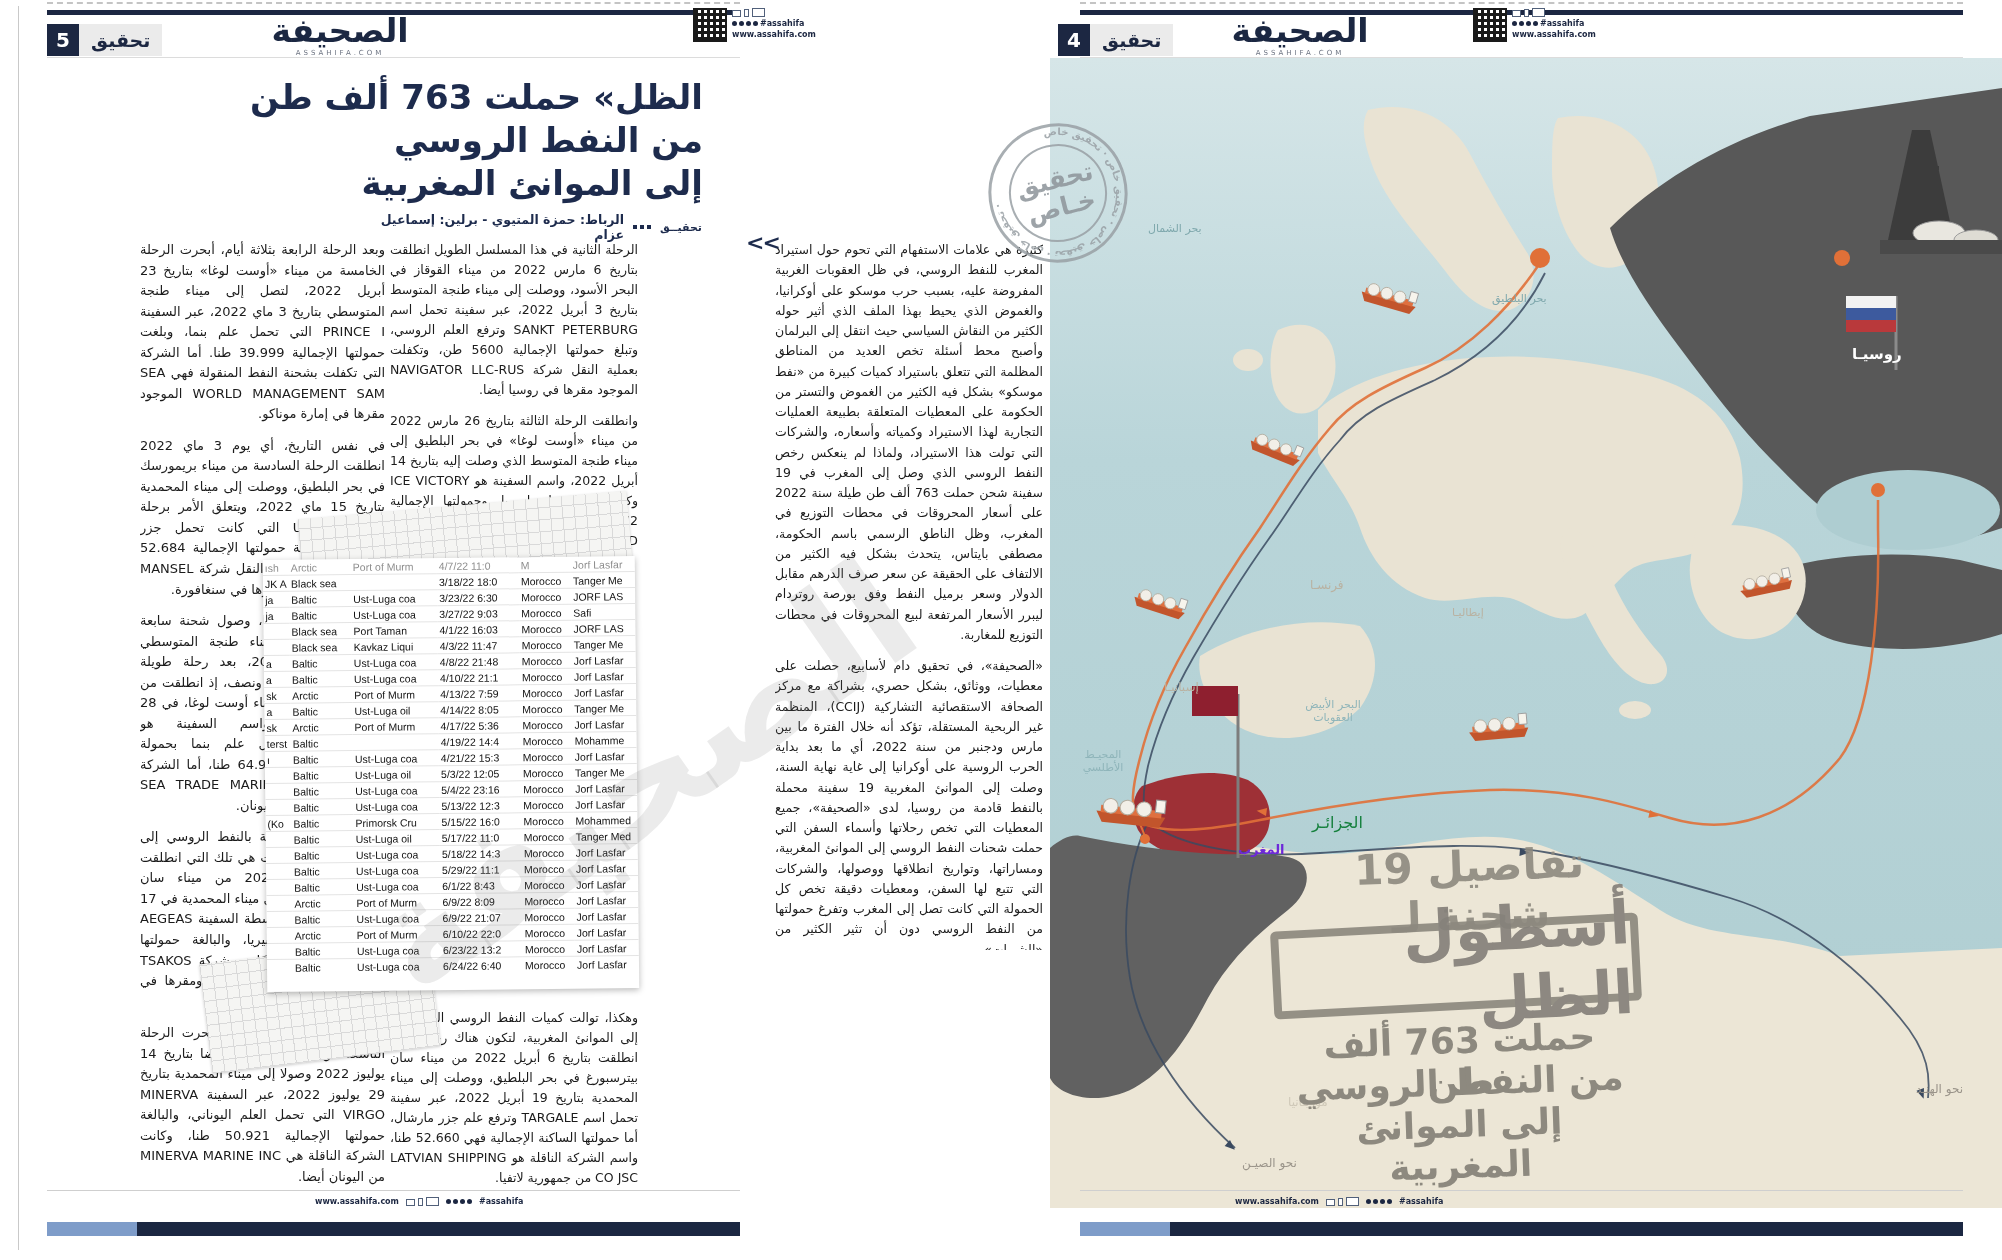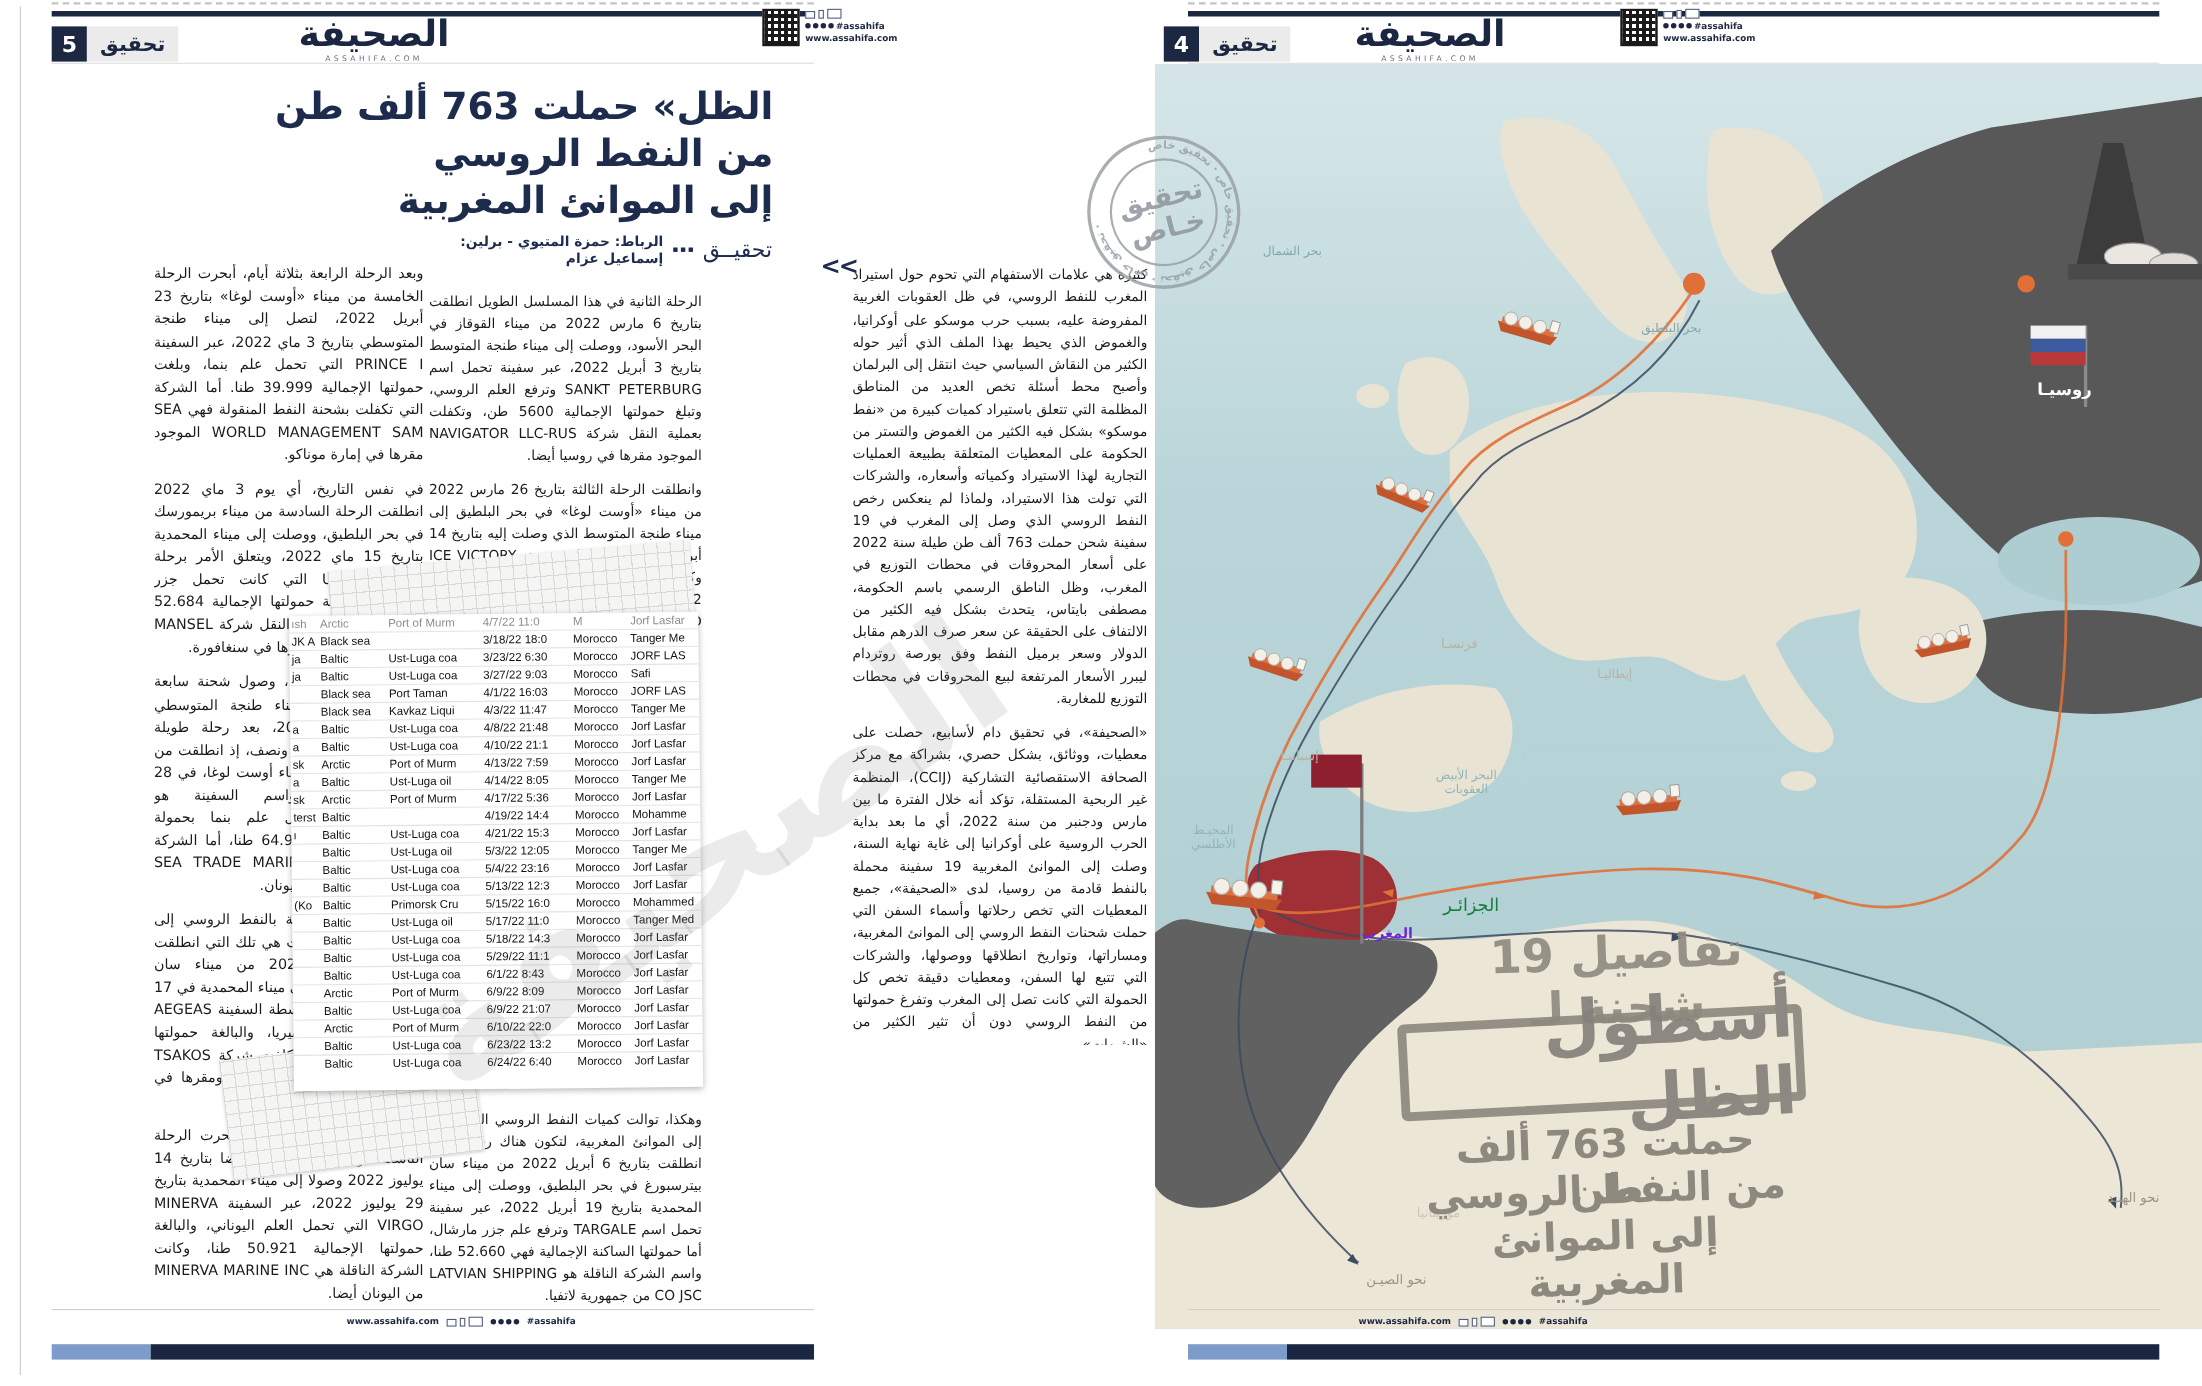--- a/index.html
+++ b/index.html
@@ -30,21 +30,21 @@
   .dev     { border:1.5px solid #51607a; background:#fff; }
   .dev.mon { width:13px; height:9px; } .dev.tab { width:9px; height:7px; } .dev.ph { width:5px; height:8px; }
   .socrow  { display:flex; gap:2px; align-items:center; }
   .dotc    { width:5px; height:5px; border-radius:50%; background:#1c2742; }
   .tinytxt { font-size:8px; color:#1c2742; font-weight:bold; }
 
   
   .headline { direction:rtl; text-align:right; font-weight:bold; font-size:34px;
               line-height:43px; color:#1d2b4d; }
   .byline   { direction:rtl; display:flex; align-items:center; gap:9px; color:#1d2b4d; }
-  .byline .blab { font-weight:normal; font-size:20px; }
+  .byline .blab { font-weight:bold; font-size:11px; }
   .byline .bdots{ display:flex; gap:3px; }
   .bsq      { width:4px; height:4px; background:#1d2b4d; }
   .byline .bnames{ font-size:12.5px; font-weight:bold; }
   .contmark { color:#1d2b4d; font-weight:bold; font-size:22px; letter-spacing:-2px; }
   .col      { direction:rtl; text-align:justify; color:#1b1b1b; overflow:hidden; }
   .col p    { margin-bottom:11px; }
   .colA { font-size:12.5px; line-height:1.62; }
   .colB { font-size:12.5px; line-height:1.6; }
   .colC { font-size:13px; line-height:1.58; }
 
@@ -137,21 +137,21 @@
     <span class="bnames">الرباط: حمزة المتيوي  -  برلين: إسماعيل عزام</span>
   </div>
 
   <div class="abs contmark" style="left:746px;top:230px;">&lt;&lt;</div>
 
   <div class="abs col colA" style="left:775px;top:240px;width:268px;height:710px;">
       <p>كثيرة هي علامات الاستفهام التي تحوم حول استيراد المغرب للنفط الروسي، في ظل العقوبات الغربية المفروضة عليه، بسبب حرب موسكو على أوكرانيا، والغموض الذي يحيط بهذا الملف الذي أثير حوله الكثير من النقاش السياسي حيث انتقل إلى البرلمان وأصبح محط أسئلة تخص العديد من المناطق المظلمة التي تتعلق باستيراد كميات كبيرة من «نفط موسكو» بشكل فيه الكثير من الغموض والتستر من الحكومة على المعطيات المتعلقة بطبيعة العمليات التجارية لهذا الاستيراد وكمياته وأسعاره، والشركات التي تولت هذا الاستيراد، ولماذا لم ينعكس رخص النفط الروسي الذي وصل إلى المغرب في 19 سفينة شحن حملت 763 ألف طن طيلة سنة 2022 على أسعار المحروقات في محطات التوزيع في المغرب، وظل الناطق الرسمي باسم الحكومة، مصطفى بايتاس، يتحدث بشكل فيه الكثير من الالتفاف على الحقيقة عن سعر صرف الدرهم مقابل الدولار وسعر برميل النفط وفق بورصة روتردام ليبرر الأسعار المرتفعة لبيع المحروقات في محطات التوزيع للمغاربة.</p>
       <p>«الصحيفة»، في تحقيق دام لأسابيع، حصلت على معطيات، ووثائق، بشكل حصري، بشراكة مع مركز الصحافة الاستقصائية التشاركية (CCIJ)، المنظمة غير الربحية المستقلة، تؤكد أنه خلال الفترة ما بين مارس ودجنبر من سنة 2022، أي ما بعد بداية الحرب الروسية على أوكرانيا إلى غاية نهاية السنة، وصلت إلى الموانئ المغربية 19 سفينة محملة بالنفط قادمة من روسيا، لدى «الصحيفة»، جميع المعطيات التي تخص رحلاتها وأسماء السفن التي حملت شحنات النفط الروسي إلى الموانئ المغربية، ومساراتها، وتواريخ انطلاقها ووصولها، والشركات التي تتبع لها السفن، ومعطيات دقيقة تخص كل الحمولة التي كانت تصل إلى المغرب وتفرغ حمولتها من النفط الروسي دون أن تثير الكثير من «الشبهات».</p>
     </div>
 
-  <div class="abs col colB" style="left:390px;top:240px;width:248px;height:316px;margin-top:24px;">
+  <div class="abs col colB" style="left:390px;top:240px;width:248px;height:316px;">
       <p>الرحلة الثانية في هذا المسلسل الطويل انطلقت بتاريخ 6 مارس 2022 من ميناء القوقاز في البحر الأسود، ووصلت إلى ميناء طنجة المتوسط بتاريخ 3 أبريل 2022، عبر سفينة تحمل اسم SANKT PETERBURG وترفع العلم الروسي، وتبلغ حمولتها الإجمالية 5600 طن، وتكفلت بعملية النقل شركة NAVIGATOR LLC-RUS الموجود مقرها في روسيا أيضا.</p>
       <p>وانطلقت الرحلة الثالثة بتاريخ 26 مارس 2022 من ميناء «أوست لوغا» في بحر البلطيق إلى ميناء طنجة المتوسط الذي وصلت إليه بتاريخ 14 أبريل 2022، واسم السفينة هو ICE VICTORY وكانت تحمل علم ليبيريا، وحمولتها الإجمالية 70.372 طنا، أما الشركة الناقلة فهي DYNACOM TANKERS MANAGEMENT LTD وموطنها في اليونان.</p>
     </div>
 
   <div class="abs col colB" style="left:390px;top:1008px;width:248px;height:210px;">
       <p>وهكذا، توالت كميات النفط الروسي التي تدخل إلى الموانئ المغربية، لتكون هناك رحلة رابعة انطلقت بتاريخ 6 أبريل 2022 من ميناء سان بيترسبورغ في بحر البلطيق، ووصلت إلى ميناء المحمدية بتاريخ 19 أبريل 2022، عبر سفينة تحمل اسم TARGALE وترفع علم جزر مارشال، أما حمولتها الساكنة الإجمالية فهي 52.660 طنا، واسم الشركة الناقلة هو LATVIAN SHIPPING CO JSC من جمهورية لاتفيا.</p>
     </div>
 
   <div class="abs col colC" style="left:140px;top:240px;width:245px;height:975px;">
       <p>وبعد الرحلة الرابعة بثلاثة أيام، أبحرت الرحلة الخامسة من ميناء «أوست لوغا» بتاريخ 23 أبريل 2022، لتصل إلى ميناء طنجة المتوسطي بتاريخ 3 ماي 2022، عبر السفينة PRINCE I التي تحمل علم بنما، وبلغت حمولتها الإجمالية 39.999 طنا. أما الشركة التي تكفلت بشحنة النفط المنقولة فهي SEA WORLD MANAGEMENT SAM الموجود مقرها في إمارة موناكو.</p>

